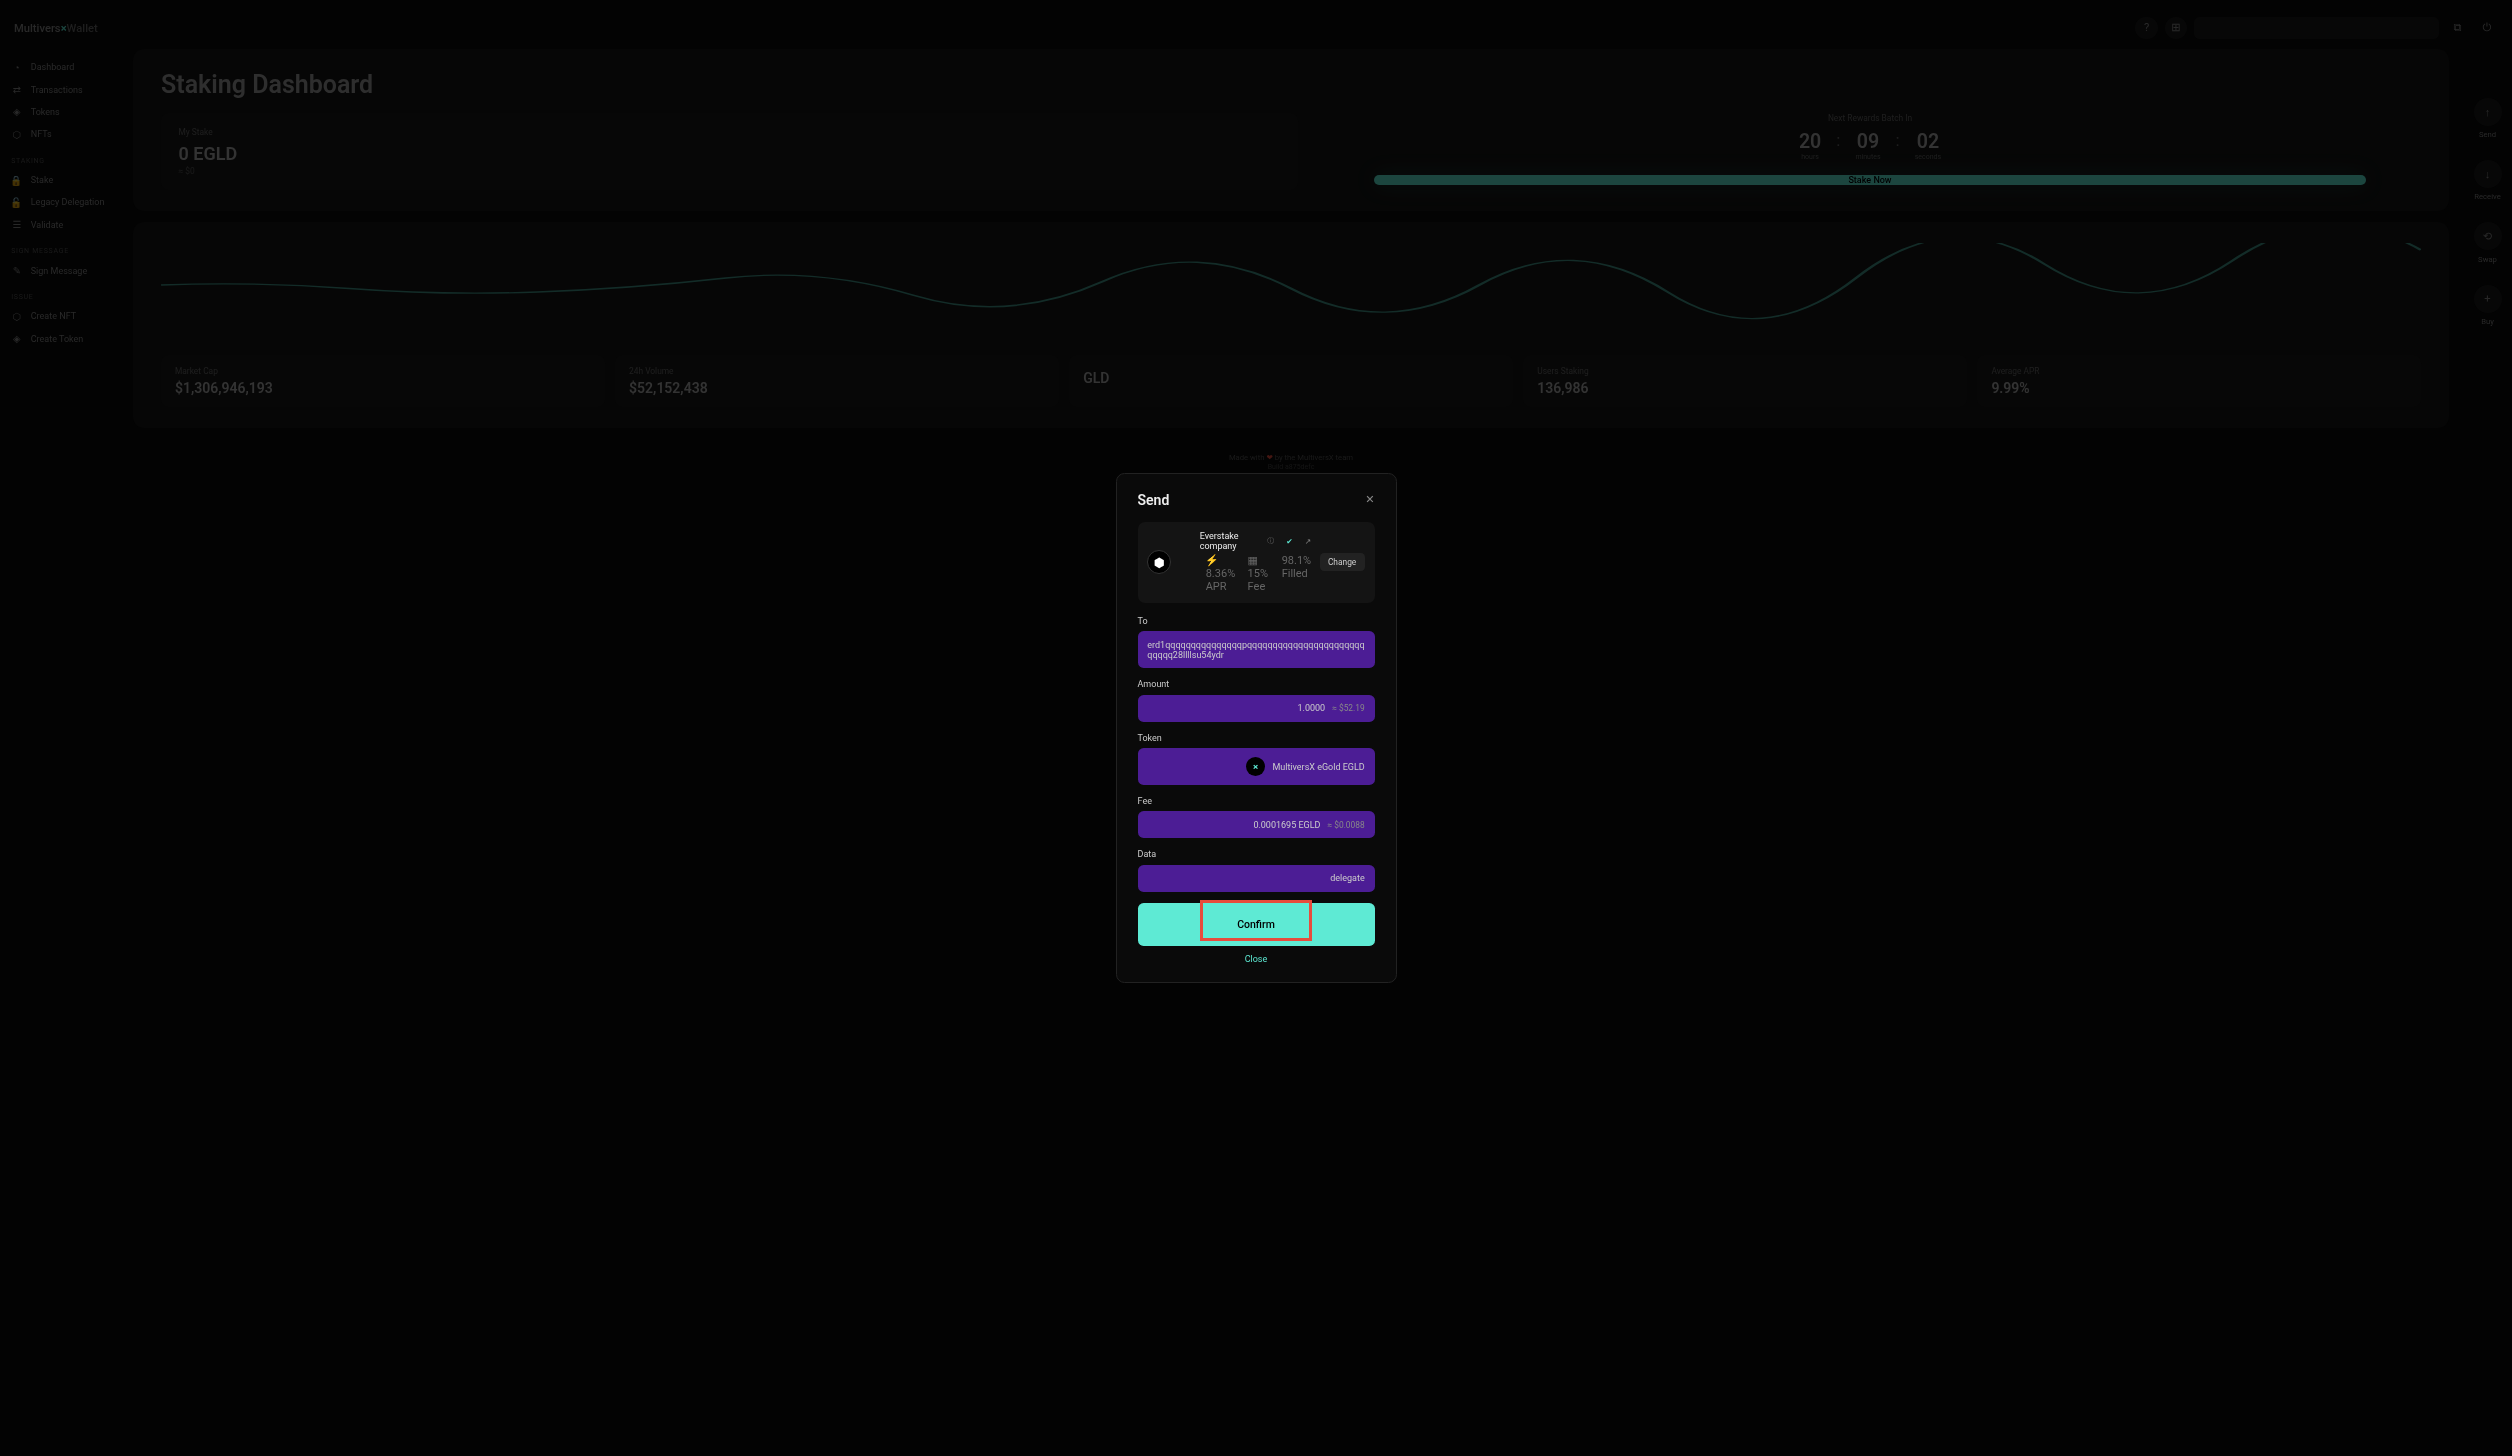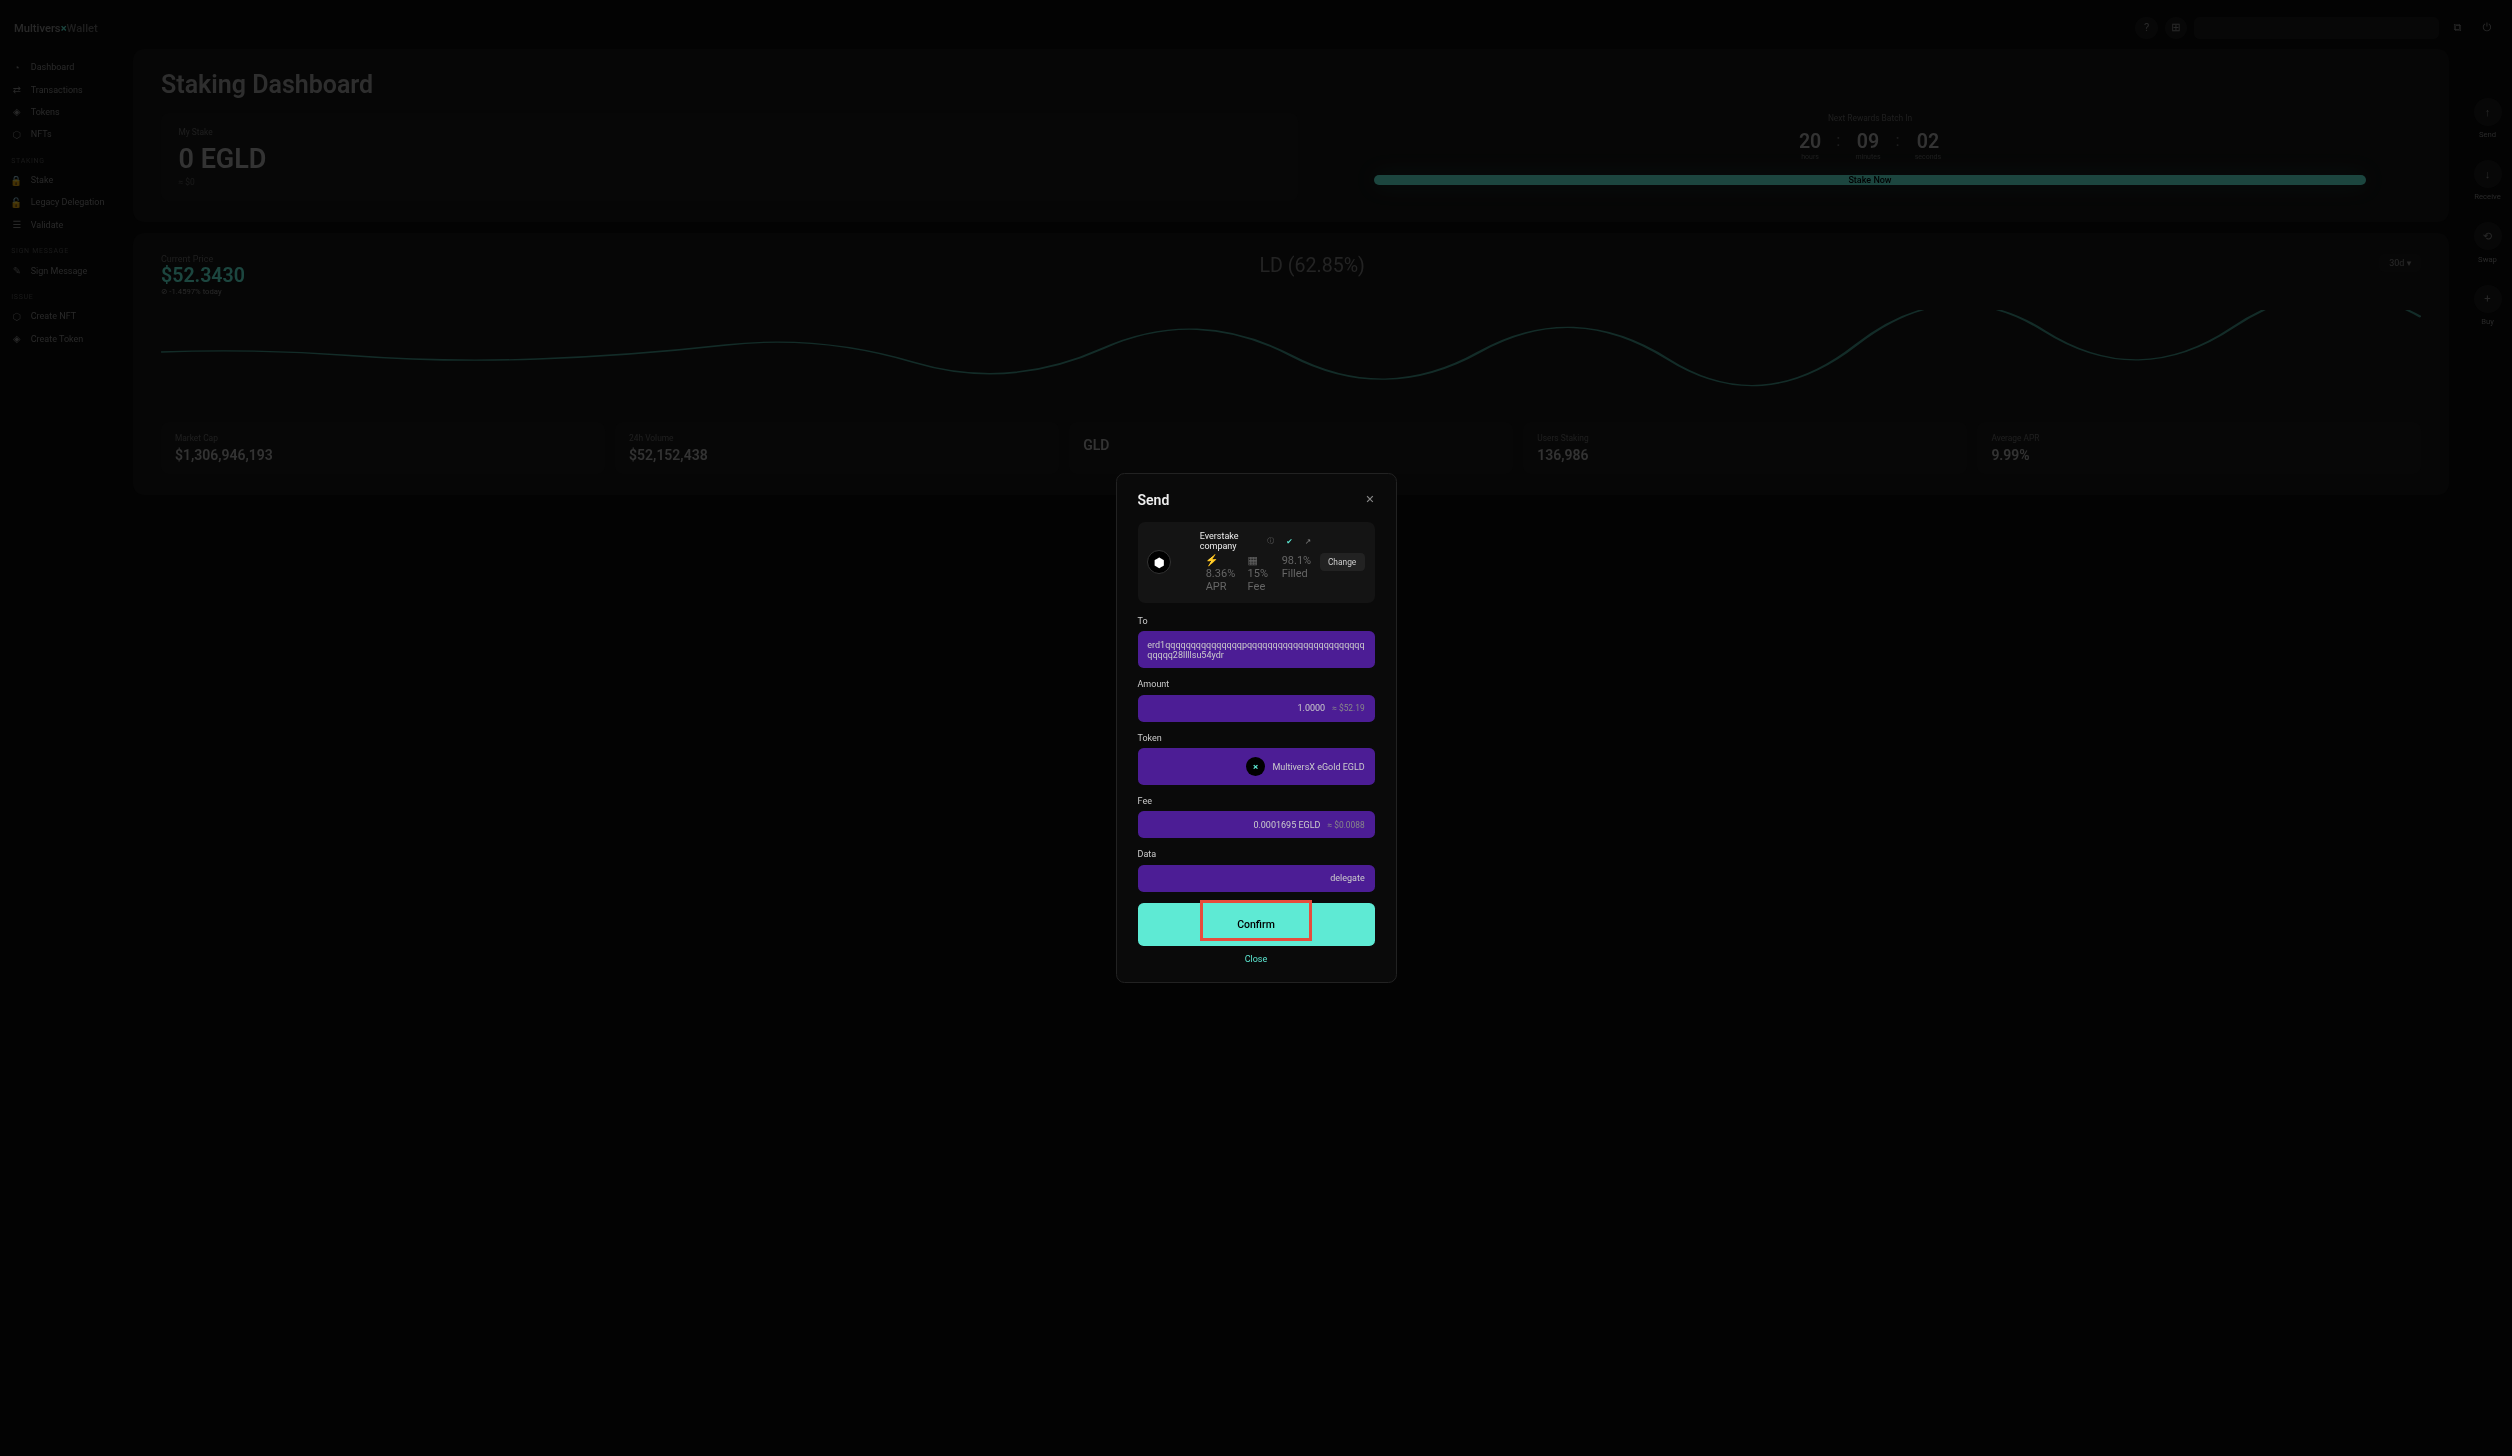--- a/index.html
+++ b/index.html
@@ -16,21 +16,21 @@
     .sidebar { width: 119px; padding: 14px 0; }
     .nav-item { display: flex; align-items: center; gap: 8.4px; padding: 5.6px 11.2px; color: #888; font-size: 9px; cursor: pointer; }
     .nav-item .icon { width: 11.2px; height: 11.2px; display: flex; align-items: center; justify-content: center; font-size: 9.8px; }
     .nav-section { padding: 11.2px 11.2px 4.2px; font-size: 7px; color: #555; letter-spacing: 0.7px; }
     .main { flex: 1; padding: 7px 14px; }
     .dashboard-card { background: #141414; border-radius: 11.2px; padding: 21px 28px; margin-bottom: 10.5px; }
     .page-title { font-size: 25px; color: #999; font-weight: 600; margin-bottom: 14px; }
     .stake-row { display: flex; gap: 21px; align-items: flex-start; }
     .stake-box { background: #1a1a1a; border-radius: 8.4px; padding: 14px 17.5px; flex: 1; }
     .stake-label { font-size: 8.4px; color: #666; margin-bottom: 5.6px; }
-    .stake-value { font-size: 27px; color: #aaa; font-weight: 600; }
+    .stake-value { font-size: 18px; color: #aaa; font-weight: 600; }
     .stake-usd { font-size: 8.4px; color: #555; margin-top: 2.8px; }
     .rewards-box { flex: 1; text-align: center; }
     .countdown { display: flex; justify-content: center; gap: 15px; margin: 7px 0; }
     .count-item { text-align: center; }
     .count-num { font-size: 19.6px; color: #aaa; font-weight: 600; }
     .count-label { font-size: 7px; color: #666; }
     .count-sep { color: #666; font-size: 17px; }
     .stake-now-btn { width: 90%; background: #5eead4; color: #000; border-radius: 5.6px; border: none; font-size: 9px; font-weight: 500; margin-top: 7px; box-shadow: 0 0 21px rgba(94,234,212,0.2); }
     .price-header { display: flex; justify-content: space-between; align-items: flex-start; margin-bottom: 14px; }
     .price-label { font-size: 9px; color: #666; }
@@ -165,29 +165,20 @@
                   <div class="count-num">02</div>
                   <div class="count-label">seconds</div>
                 </div>
             </div>
             <button class="stake-now-btn">Stake Now</button>
           </div>
         </div>
       </div>
 
       <div class="dashboard-card">
-        <div class="price-header">
-          <div>
-            <div class="price-label">Current Price</div>
-            <div class="price-value">$52.3430</div>
-            <div class="price-change">⊘ <span>-1.4597% today</span></div>
-          </div>
-          <div class="dominance">LD (62.85%)</div>
-          <div class="period-btn"><span>30d</span> ▾</div>
-        </div>
         <div class="chart-area">
           <svg class="chart-line" viewBox="0 0 1200 140" preserveAspectRatio="none">
             <path d="M0,60 Q50,55 100,65 T200,70 T300,50 T400,75 T500,55 T600,65 T700,60 T800,70 T900,50 T1000,30 T1100,25 T1200,10" stroke="#5eead4" stroke-width="2" fill="none" opacity="0.6"></path>
           </svg>
         </div>
         <div class="stats-row">
           <div class="stat-box">
               <div class="stat-label">Market Cap</div>
               <div class="stat-value">$1,306,946,193</div>
             </div>

